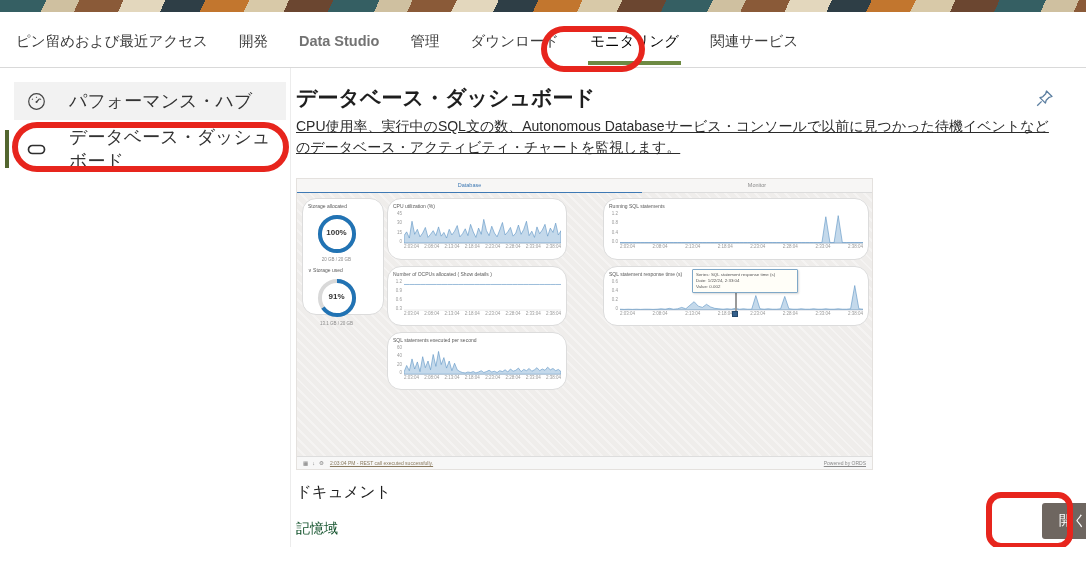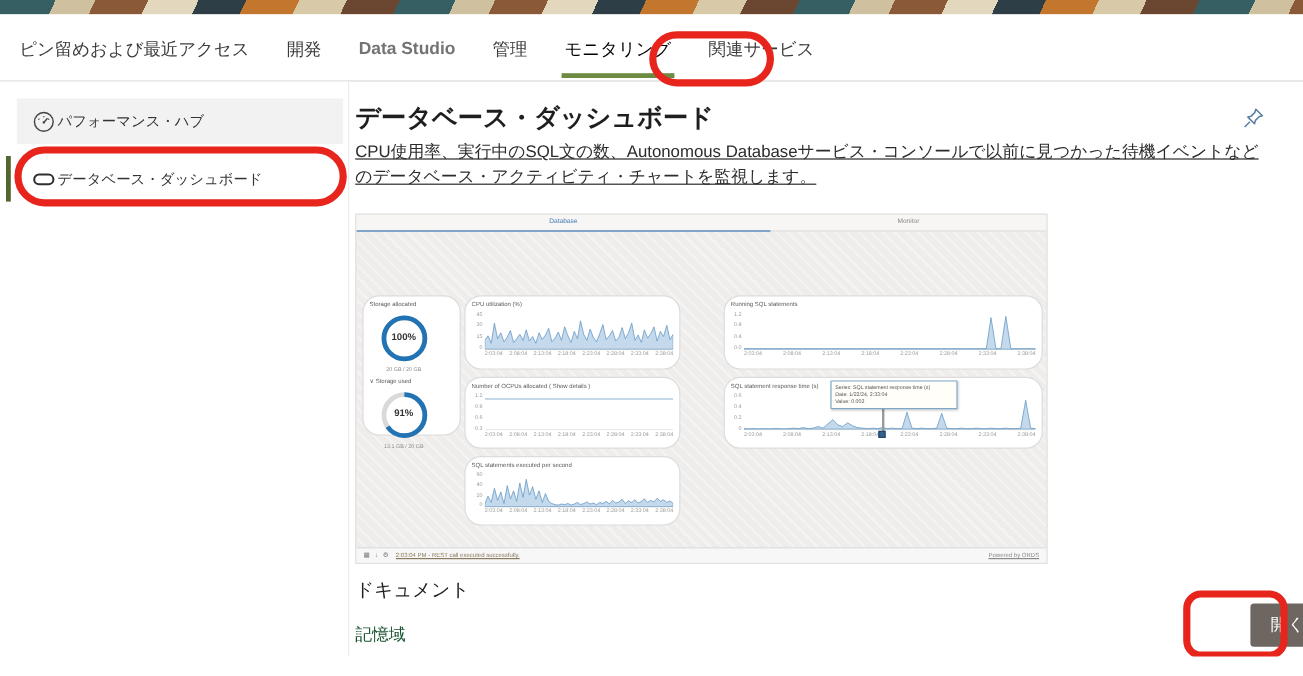--- a/index.html
+++ b/index.html
@@ -14,22 +14,22 @@
   
   .navbar { position:absolute; left:0; top:12px; width:1086px; height:56px; background:#fff;
     border-bottom:1px solid #d9d9d9; display:flex; align-items:center; padding-left:14px; }
   .nav-tab { font-size:14.5px; color:#3c3c3c; margin-right:27px; cursor:pointer; padding:17px 2px 14px 2px; white-space:nowrap; }
   .nav-tab.latin { font-weight:bold; color:#737373; }
   .nav-tab.active { color:#000000; border-bottom:4px solid #6d8a43; padding-bottom:10px; }
 
   
   .sidebar { position:absolute; left:0; top:68px; width:290px; height:495px; background:#fff; }
   .side-divider { position:absolute; left:290px; top:68px; width:1px; height:495px; background:#ececec; }
-  .side-item { position:absolute; left:14px; width:272px; height:38px; display:flex; align-items:center; gap:2px;
-    padding-left:13px; font-size:12px; color:#333; cursor:pointer; }
+  .side-item { position:absolute; left:14px; width:272px; height:38px; display:flex; align-items:center; gap:23px;
+    padding-left:13px; font-size:18px; color:#333; cursor:pointer; }
   .side-item.one { top:14px; background:#f2f2f2; }
   .side-item.two { top:60px; background:#fff; height:42px; }
   .active-bar { position:absolute; left:5px; top:62px; width:4px; height:38px; background:#53662f; }
   .side-icon { display:inline-flex; width:19px; height:19px; }
 
   
   .page-title { position:absolute; left:296px; top:84px; font-size:21px; font-weight:bold; color:#1e1e1e; }
   .page-desc { position:absolute; left:296px; top:116px; width:760px; font-size:14px; line-height:21px; color:#2b2b2b;text-decoration:underline; }
   .pin-btn { position:absolute; left:1033px; top:88px; width:22px; height:22px; cursor:pointer; }
 
@@ -47,21 +47,21 @@
 
   
   .preview { position:absolute; left:296px; top:178px; width:577px; height:292px; background:#efedeb;
     border:1px solid #e4e1de; overflow:hidden;
     background-image:repeating-linear-gradient(45deg, rgba(255,255,255,.35) 0 2px, rgba(0,0,0,0) 2px 7px); }
   .pv-tabbar { position:absolute; left:0; top:0; width:100%; height:14px; background:#f7f6f5; border-bottom:1px solid #dcdcdc; }
   .pv-tab-db { position:absolute; left:0; top:3px; width:60%; text-align:center; font-size:5.5px; color:#3e79b4; }
   .pv-tab-mon { position:absolute; left:62%; top:3px; width:36%; text-align:center; font-size:5.5px; color:#8a8a8a; }
   .pv-tab-underline { position:absolute; left:0; top:12.5px; width:60%; height:1.5px; background:#3e79b4; }
 
-  .pv-card { position:absolute; background:#fff; border:1px solid #dcdcdc; border-radius:14px; padding:4px 18px 2px 5px;margin-top:48px; }
+  .pv-card { position:absolute; background:#fff; border:1px solid #dcdcdc; border-radius:14px; padding:4px 18px 2px 5px; }
   .pv-card.storage { left:5px; top:19px; width:82px; height:117px; }
   .pv-card.cpu     { left:90px; top:19px; width:180px; height:62px; }
   .pv-card.running { left:306px; top:19px; width:266px; height:62px; }
   .pv-card.ocpu    { left:90px; top:87px; width:180px; height:60px; }
   .pv-card.resp    { left:306px; top:87px; width:266px; height:60px; }
   .pv-card.persec  { left:90px; top:153px; width:180px; height:58px; }
   .pv-title { font-size:5px; color:#5a5a5a; white-space:nowrap; overflow:hidden; }
 
   .gauge-wrap { position:relative; width:44px; height:44px; margin:3px auto 0 auto; }
   .gauge-wrap svg { width:44px; height:44px; }
@@ -94,20 +94,21 @@
 
 <div id="page">
 
   <div class="pattern-strip"></div>
 
   <div class="navbar">
     <div class="nav-tab">ピン留めおよび最近アクセス</div>
     <div class="nav-tab">開発</div>
     <div class="nav-tab latin">Data Studio</div>
     <div class="nav-tab">管理</div>
+    <div class="nav-tab">ダウンロード</div>
     <div class="nav-tab active">モニタリング</div>
     <div class="nav-tab">関連サービス</div>
   </div>
 
   <div class="sidebar">
     <div class="side-item one">
       <span class="side-icon">
         <svg viewBox="0 0 19 19" fill="none" stroke="#444" stroke-width="1.2">
           <circle cx="9.5" cy="9.5" r="7.8"></circle>
           <line x1="9.5" y1="10" x2="12.6" y2="6.6"></line>

